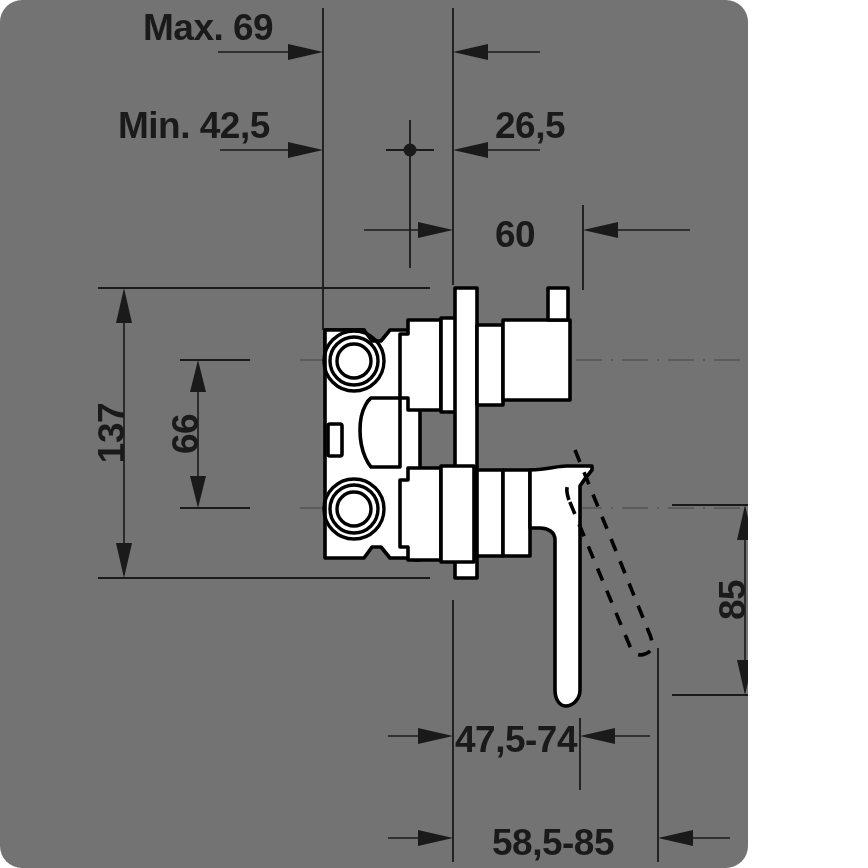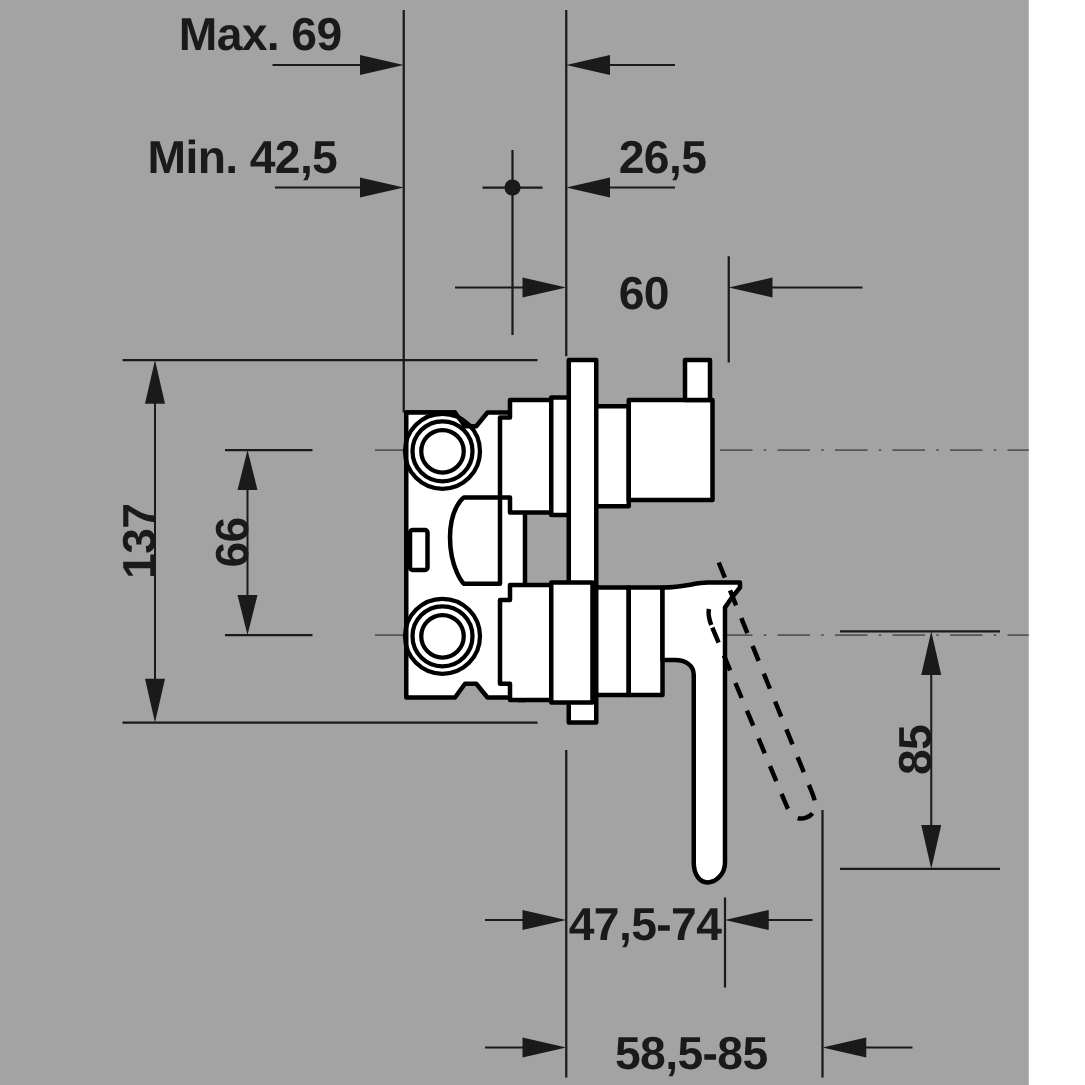--- a/index.html
+++ b/index.html
@@ -6,24 +6,25 @@
   html, body {
     margin: 0;
     padding: 0;
     background: #ffffff;
   }
   body {
     font-family: "Liberation Sans", sans-serif;
   }
   #drawing-root {
     position: relative;
-    width: 823px;
+    width: 748px;
     height: 868px;
-    background: #a3a3a3;
+    background: #737373;
     overflow: hidden;
+    border-radius: 22px;
   }
   #drawing-svg {
     position: absolute;
     top: 0;
     left: 0;
     width: 868px;
     height: 868px;
     display: block;
   }
   .dim-text {

